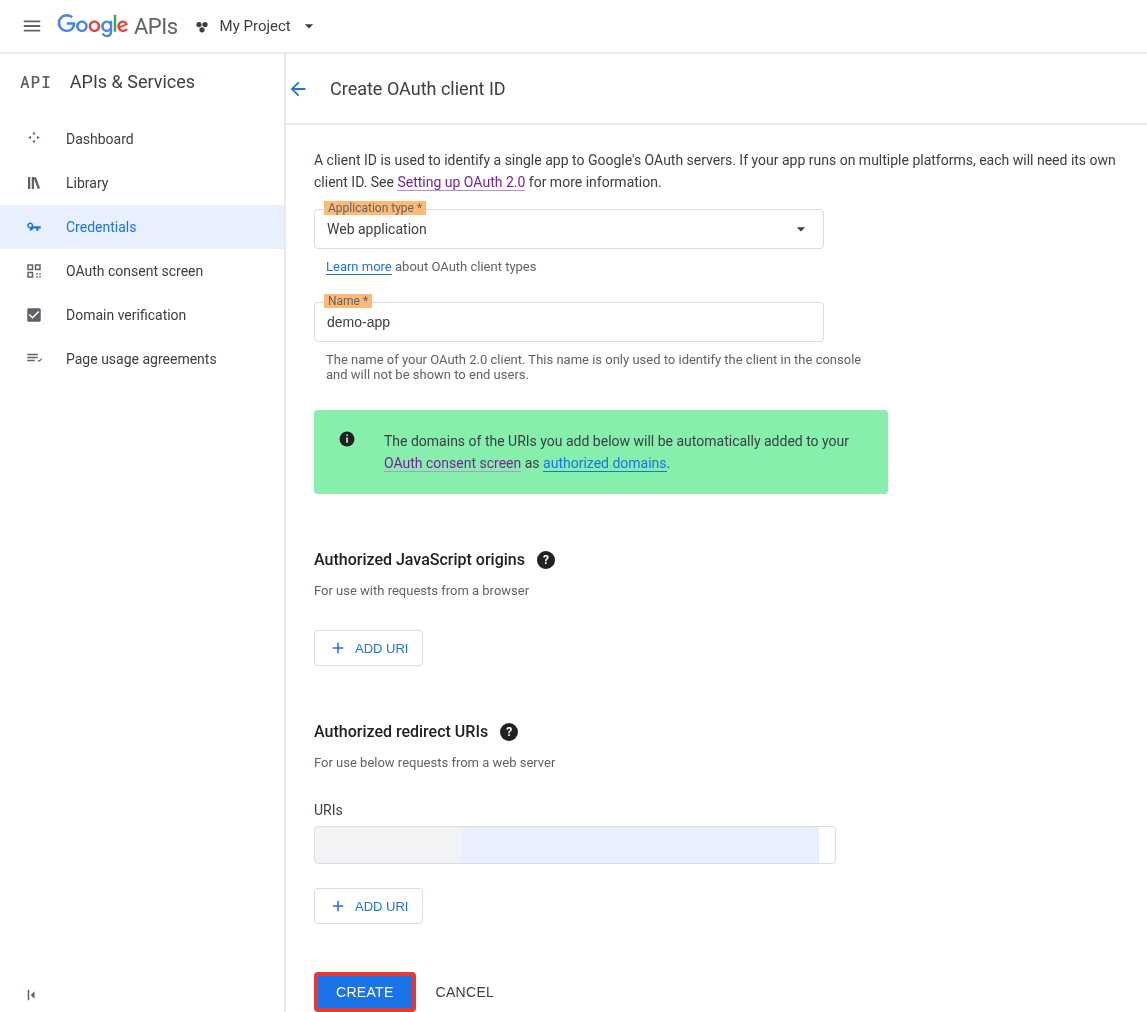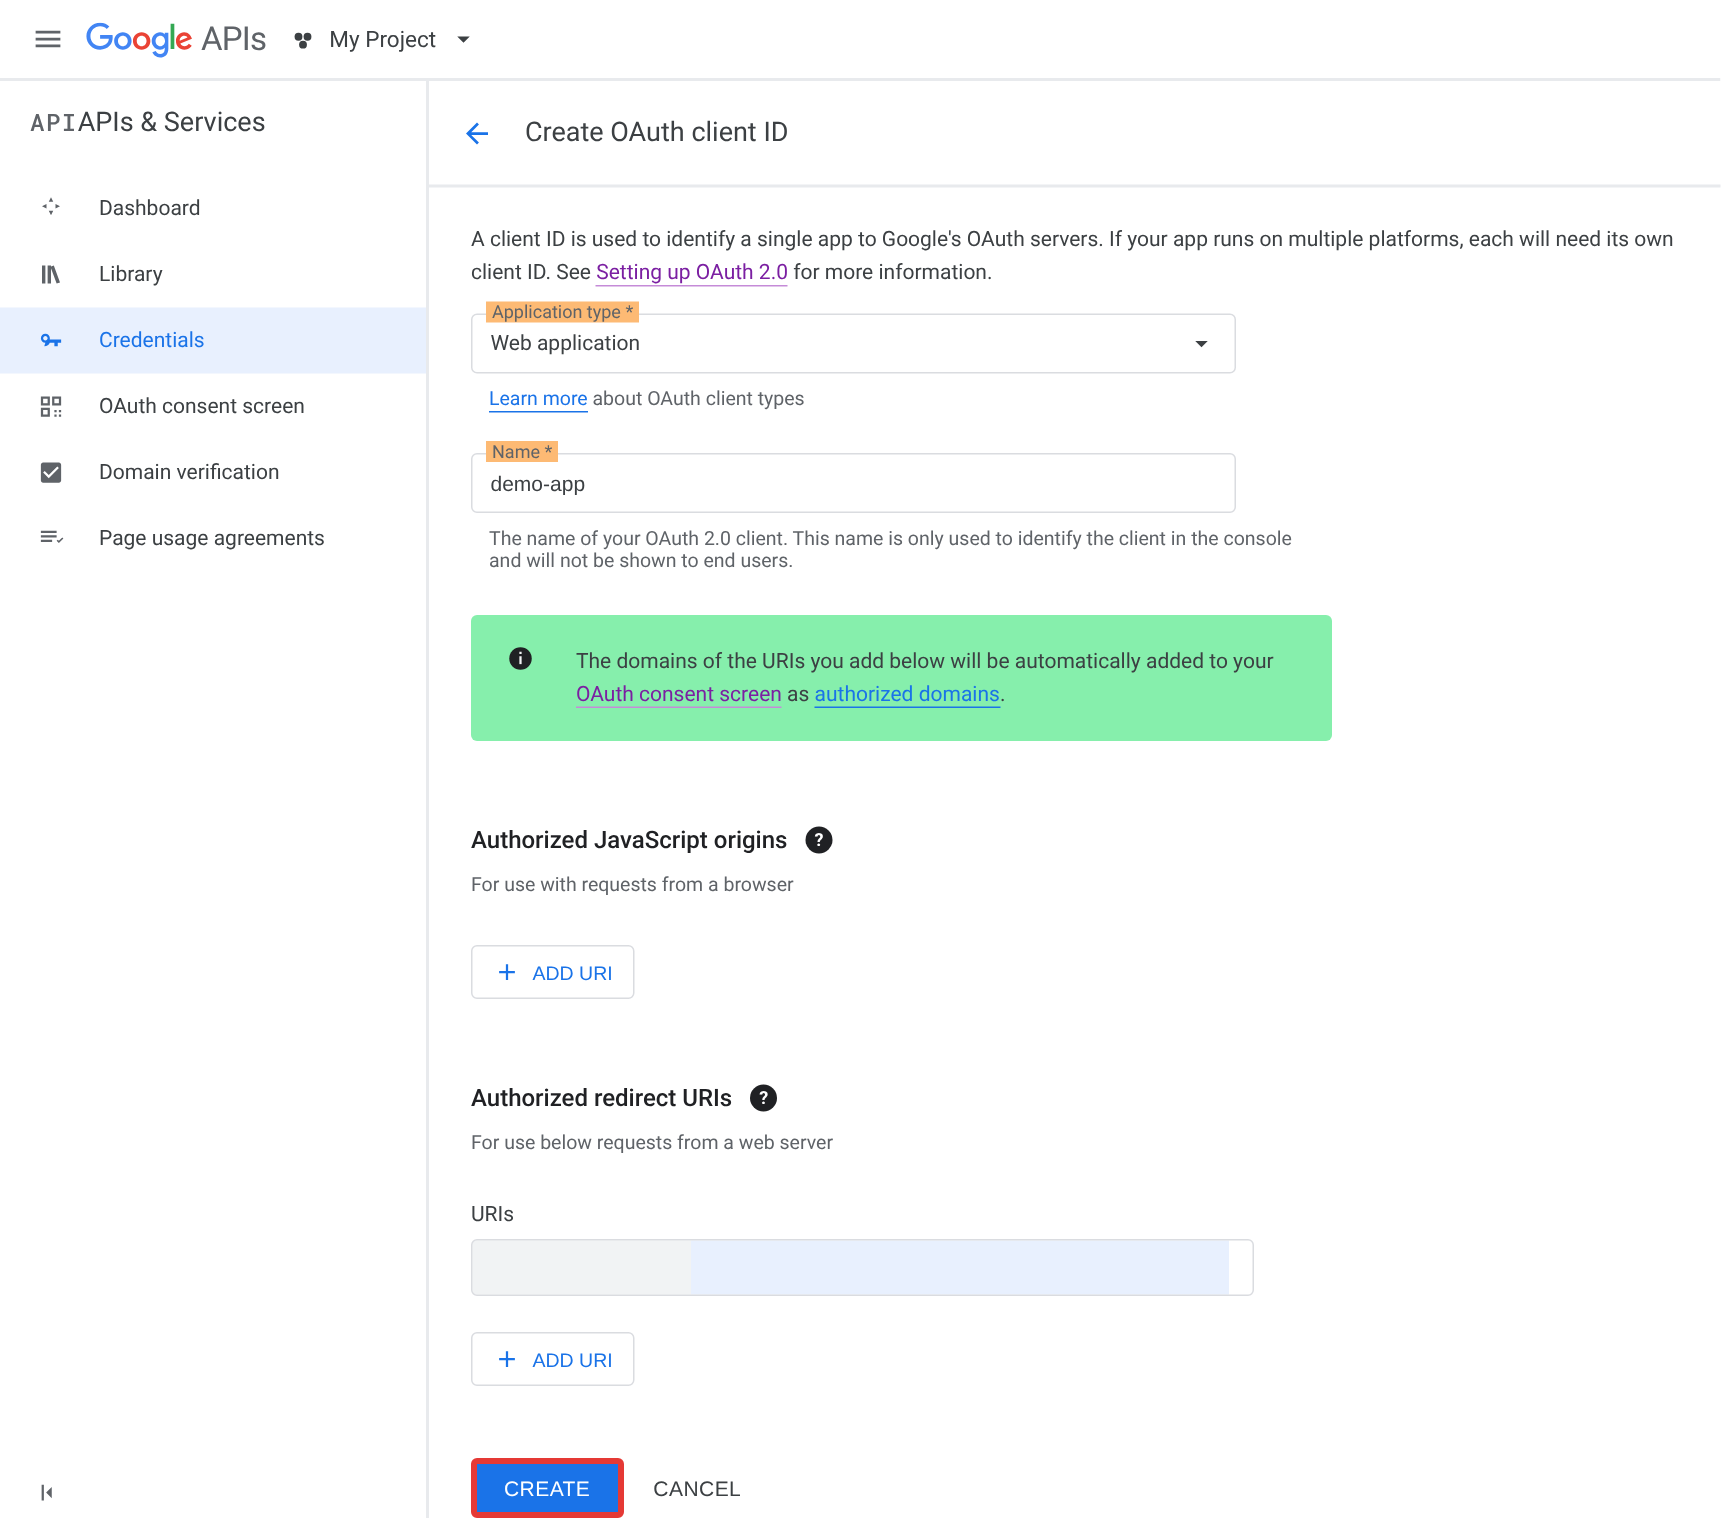--- a/index.html
+++ b/index.html
@@ -1,45 +1,45 @@
 <!DOCTYPE html>
 <html><head>
 <meta charset="utf-8">
 <style>
 * { box-sizing: border-box; margin: 0; padding: 0; }
 body { font-family: Roboto, Arial, sans-serif; font-size: 14px; color: #202124; width: 1147px; height: 1012px; overflow: hidden; background: #fff; }
 
 
 .topbar { height: 54px; display: flex; align-items: center; border-bottom: 2px solid #e8eaed; padding: 0 12px; }
 .hamburger { width: 40px; height: 40px; display: flex; align-items: center; justify-content: center; cursor: pointer; }
-.logo-wrap { display: flex; align-items: flex-end; margin-left: 4px; gap: 4px; }
+.logo-wrap { display: flex; align-items: center; margin-left: 4px; gap: 4px; }
 .logo-wrap .apis { color: #5f6368; font-size: 22px; font-weight: 400; letter-spacing: -0.5px; }
 .project-selector { display: flex; align-items: center; gap: 8px; margin-left: 14px; cursor: pointer; }
 .project-selector .proj-label { color: #3c4043; font-size: 15px; }
 .proj-dots { width: 20px; height: 20px; display: flex; align-items: center; justify-content: center; }
 
 
 .layout { display: flex; height: calc(100% - 54px); }
 .sidebar { width: 286px; border-right: 2px solid #e8eaed; display: flex; flex-direction: column; position: relative; }
-.service-title-row { height: 55px; display: flex; align-items: center; padding-left: 20px; border-bottom: 1px solid transparent; }
+.service-title-row { height: 55px; display: flex; align-items: center; padding-left: 20px; gap: 18px; border-bottom: 1px solid transparent; }
 .service-title-row .api-chip { font-family: 'Roboto Mono', monospace; font-weight: 500; font-size: 16px; color: #5f6368; letter-spacing: 1px; }
 .service-title-row .svc-title { font-size: 18px; color: #3c4043; }
 
 .side-nav { list-style: none; padding-top: 8px; }
 .side-item { display: flex; align-items: center; height: 44px; padding-left: 24px; gap: 22px; cursor: pointer; color: #3c4043; }
 .side-item.active { background: #e8f0fe; color: #1a73e8; }
 .side-icon { width: 20px; height: 20px; display: flex; align-items: center; justify-content: center; }
 .side-item svg { fill: #5f6368; }
 .side-item.active svg { fill: #1a73e8; }
 .side-label { font-size: 14px; }
 .collapse-toggle { position: absolute; bottom: 8px; left: 24px; cursor: pointer; }
 
 
 .main { flex: 1; overflow-y: auto; }
-.main-header { height: 71px; display: flex; align-items: center; border-bottom: 2px solid #e8eaed; padding-left: 20px; gap: 20px; text-align: center; }
+.main-header { height: 71px; display: flex; align-items: center; border-bottom: 2px solid #e8eaed; gap: 20px; text-align: center; }
 .back-arrow { width: 24px; height: 24px; cursor: pointer; display: flex; align-items: center; justify-content: center; }
 .page-title { font-size: 18px; color: #3c4043; }
 
 .content { padding: 24px 28px 40px; max-width: 920px; }
 .desc-text { color: #3c4043; font-size: 14px; line-height: 22px; margin-bottom: 16px; }
 .desc-text a, .info-box a, .learn-more a { color: #7b1fa2; text-decoration: none; border-bottom: 1px solid #c58bd8; }
 .info-box a.blue-link { color: #1a73e8; border-bottom: 1px solid #1a73e8; }
 
 
 .field-wrap { position: relative; margin-top: 12px; }

